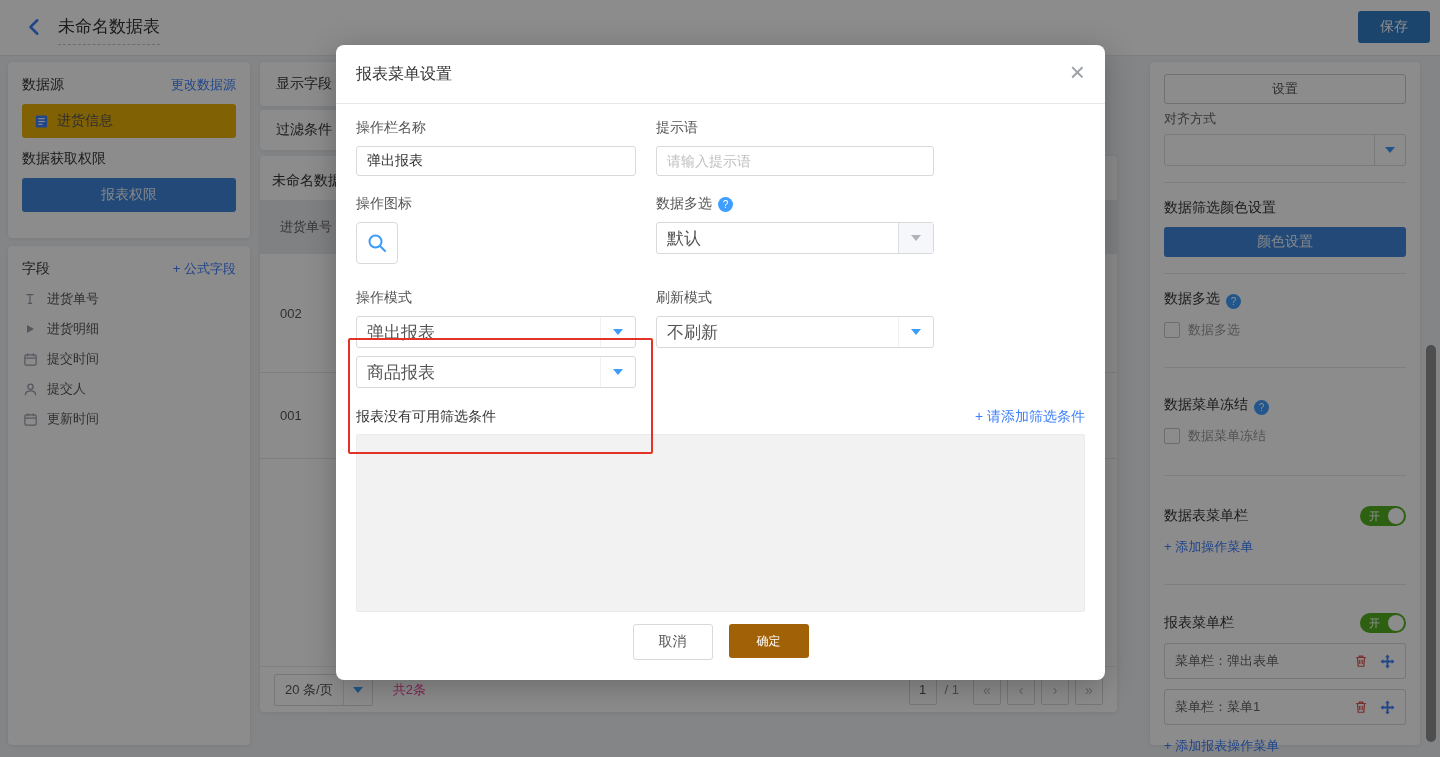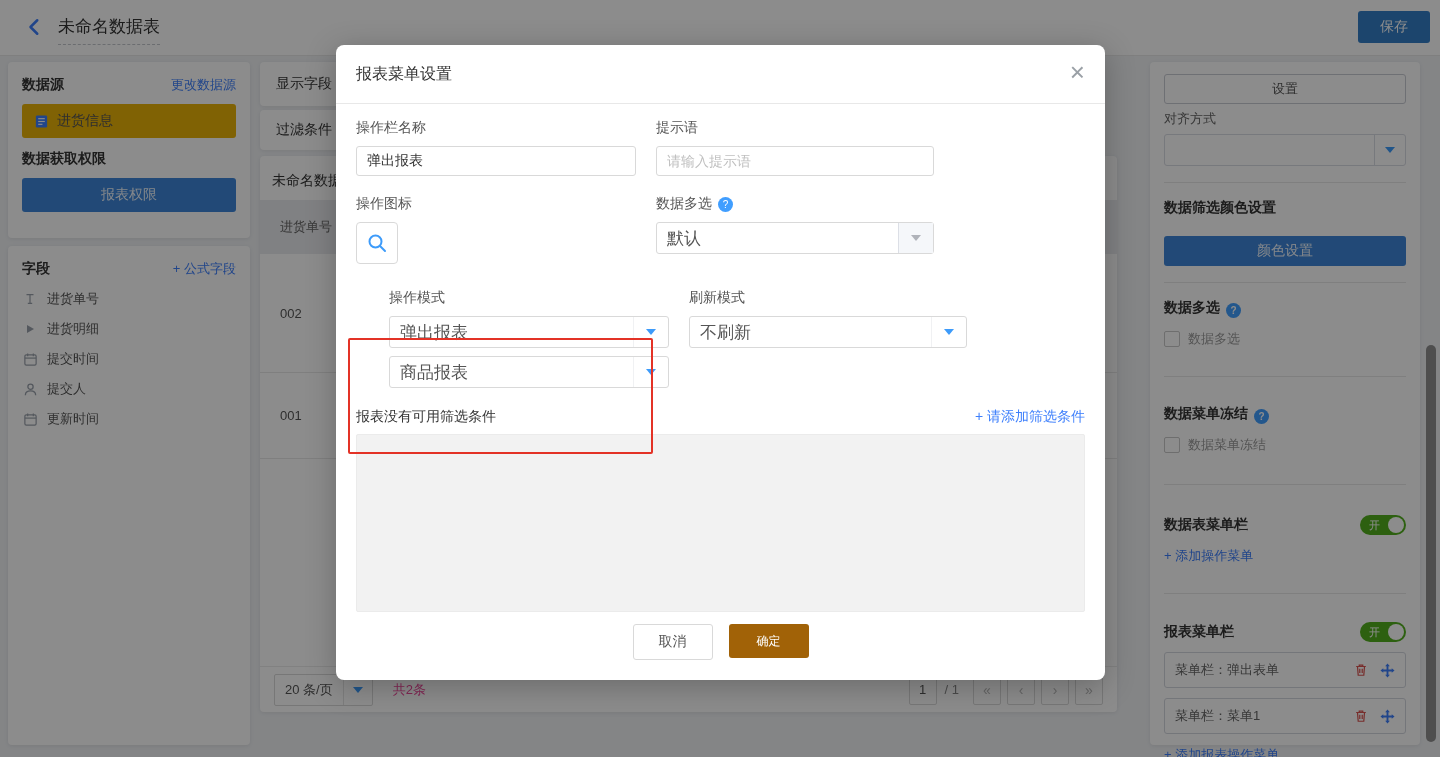--- a/index.html
+++ b/index.html
@@ -6,21 +6,21 @@
   body{font-family:"Liberation Sans","DejaVu Sans",sans-serif;}
   .stage{position:relative;width:1440px;height:757px;background:#f0f2f5;overflow:hidden;}
   
   .topbar{position:absolute;left:0;top:0;width:1440px;height:55px;background:#fff;border-bottom:1px solid #e8e8e8;}
   .back{position:absolute;left:26px;top:18px;width:18px;height:18px;cursor:pointer;}
   .page-title{position:absolute;left:58px;top:15px;font-size:17px;color:#333;padding-bottom:6px;border-bottom:1px dashed #c3c6cc;}
   .save-btn{position:absolute;right:10px;top:11px;width:72px;height:32px;background:#337ec7;color:#fff;font-size:14px;border-radius:3px;display:flex;align-items:center;justify-content:center;}
   
   .card{position:absolute;background:#fff;border-radius:4px;box-shadow:0 1px 4px rgba(0,0,0,.08);}
   .blue-link{color:#3d7ffc;font-size:13px;cursor:pointer;}
-  .bold{font-weight:bold;color:#333;font-size:14px;}
+  .bold{font-weight:normal;color:#333;font-size:14px;}
   .btn-blue{background:#3e86d9;color:rgba(255,255,255,.92);border-radius:3px;display:flex;align-items:center;justify-content:center;font-size:14px;}
   .hr{border-top:1px solid #e8e8e8;height:0;}
   .arr{width:0;height:0;border-left:5px solid transparent;border-right:5px solid transparent;border-top:6px solid #3d9bfa;}
   .arr.gray{border-top-color:#b0b3ba;}
   .help{display:inline-flex;width:15px;height:15px;border-radius:50%;background:#409eff;color:#fff;font-size:10px;align-items:center;justify-content:center;margin-left:6px;vertical-align:-2px;}
   
   .ds-card{left:8px;top:62px;width:242px;height:176px;padding:14px;box-sizing:border-box;}
   .row-sb{display:flex;justify-content:space-between;align-items:center;}
   .ds-item{margin-top:10px;height:34px;background:#eab308;border-radius:3px;display:flex;align-items:center;padding-left:12px;color:#555;font-size:14px;cursor:pointer;}
   .ds-item svg{margin-right:8px;}
@@ -53,21 +53,21 @@
   .slash{margin:0 8px 0 8px;font-size:13px;color:#888;}
   .nav{width:26px;height:28px;border:1px solid #d9d9d9;background:#fff;border-radius:2px;color:#b8b8b8;font-size:14px;display:flex;align-items:center;justify-content:center;margin-left:6px;cursor:pointer;}
   
   .set-panel{left:1150px;top:62px;width:270px;height:683px;padding:12px 14px;box-sizing:border-box;font-size:13px;}
   .settings-btn{height:28px;border:1px solid #c9ccd4;border-radius:3px;display:flex;align-items:center;justify-content:center;color:#555;font-size:13px;cursor:pointer;}
   .lbl{margin-top:6px;color:#666;}
   .rsel{margin-top:6px;height:30px;border:1px solid #d9dce3;border-radius:3px;display:flex;align-items:stretch;background:#fff;cursor:pointer;}
   .rsel .val{flex:1;display:flex;align-items:center;padding:0 10px;color:#555;}
   .rsel .seg{width:30px;border-left:1px solid #d9dce3;display:flex;align-items:center;justify-content:center;}
   .hr1{margin:16px 0;} .hr3{margin:28px 0;} .hr4{margin:30px 0;} .hr5{margin:28px 0;}
-  .color-btn{margin-top:19px;height:30px;}
+  .color-btn{margin-top:10px;height:30px;}
   .cb-row{margin-top:12px;display:flex;align-items:center;color:#999;cursor:pointer;}
   .cb{width:14px;height:14px;border:1px solid #c8c8c8;border-radius:2px;background:#fff;margin-right:8px;flex:none;}
   .toggle{position:relative;width:46px;height:20px;border-radius:10px;background:#52b01e;cursor:pointer;}
   .toggle .t-txt{position:absolute;left:9px;top:3px;color:#fff;font-size:11px;line-height:14px;}
   .toggle .knob{position:absolute;right:2px;top:2px;width:16px;height:16px;border-radius:50%;background:#fff;}
   .add-link{margin-top:12px;font-size:13px;}
   .menu-item{margin-top:10px;height:34px;border:1px solid #d4d7de;border-radius:3px;display:flex;align-items:center;padding:0 10px;cursor:pointer;}
   .menu-item:nth-of-type(2){margin-top:8px;}
   .menu-item .m-lbl{flex:1;color:#666;font-size:13px;}
   .mi-ic{width:16px;height:16px;margin-left:10px;display:flex;align-items:center;justify-content:center;cursor:pointer;}
@@ -77,21 +77,21 @@
   .modal{position:absolute;left:336px;top:45px;width:769px;background:#fff;border-radius:8px;box-shadow:0 6px 30px rgba(0,0,0,.25);z-index:20;}
   .m-head{height:58px;border-bottom:1px solid #e8e8e8;display:flex;align-items:center;padding:0 20px;position:relative;}
   .m-title{font-size:16px;color:#333;}
   .m-close{position:absolute;right:20px;top:12px;font-size:26px;color:#9aa0a6;cursor:pointer;line-height:30px;}
   .m-body{padding:14px 20px 20px;position:relative;}
   .m-row{display:flex;column-gap:20px;}
   .m-col-l{width:280px;} .m-col-r{width:278px;}
   .m-lab{height:20px;font-size:14px;color:#555;display:flex;align-items:center;}
   .m-input{margin-top:8px;width:100%;height:30px;border:1px solid #d9d9d9;border-radius:3px;box-sizing:border-box;padding:0 10px;font-size:14px;color:#333;font-family:inherit;}
   .m-input::placeholder{color:#bfbfbf;}
-  .mr2{margin-top:18px;} .mr3{margin-top:24px;margin-left:33px;} .mr4{margin-top:20px;}
+  .mr2{margin-top:18px;} .mr3{margin-top:24px;} .mr4{margin-top:20px;}
   .icon-btn{margin-top:8px;width:40px;height:40px;border:1px solid #d9d9d9;border-radius:4px;display:flex;align-items:center;justify-content:center;cursor:pointer;}
   .m-sel{margin-top:8px;height:30px;border:1px solid #d9d9d9;border-radius:3px;display:flex;align-items:stretch;background:#fff;cursor:pointer;}
   .m-sel .val{flex:1;display:flex;align-items:center;padding:0 10px;font-size:17px;color:#555;}
   .m-sel .seg{width:34px;display:flex;align-items:center;justify-content:center;border-left:1px solid #f0f1f3;}
   .m-sel .seg.graybg{background:#f5f7fa;border-left:1px solid #dcdfe6;}
   .red-box{position:absolute;left:12px;top:234px;width:301px;height:112px;border:2px solid #e33226;border-radius:2px;pointer-events:none;}
   .filter-row{display:flex;justify-content:space-between;align-items:center;}
   .filter-note{font-size:14px;color:#333;}
   .filter-add{font-size:14px;}
   .gray-area{margin-top:8px;height:176px;background:#f2f2f2;border:1px solid #ebebeb;border-radius:2px;}

